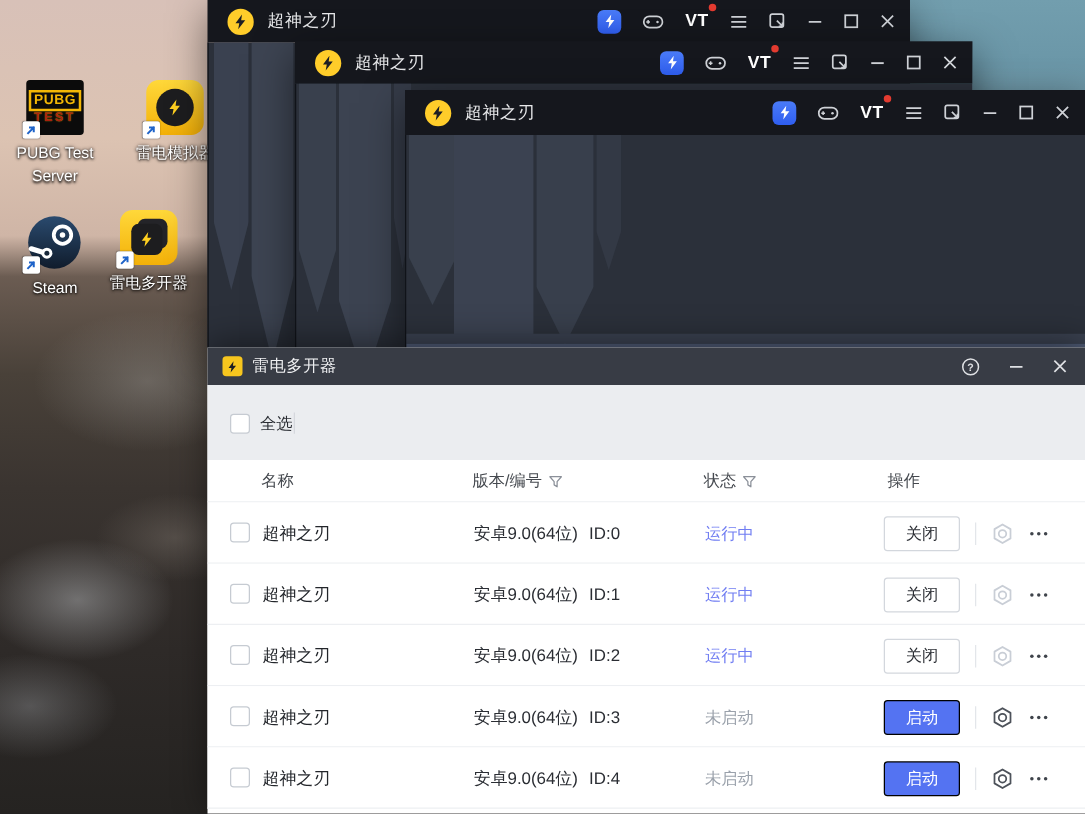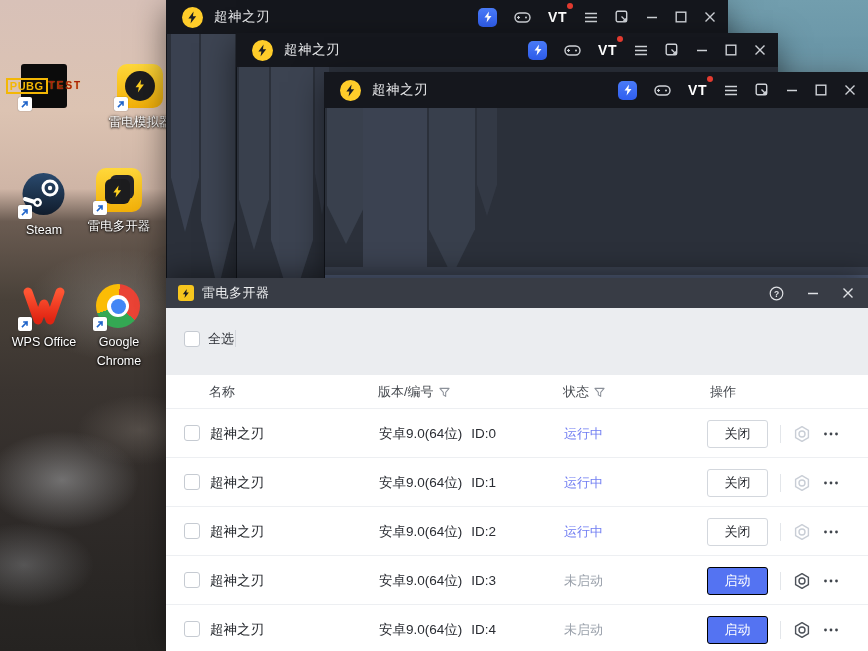--- a/index.html
+++ b/index.html
@@ -21,21 +21,21 @@
 
   
   .icon-cell { position:absolute; width:78px; text-align:center; }
   .icon-art { position:relative; width:46px; height:44px; margin:0 auto; }
   .icon-label { margin-top:5px; color:#fff; font-size:12.5px; line-height:1.55;
     text-shadow:0 1px 2px rgba(0,0,0,.95),0 0 3px rgba(0,0,0,.8); }
   .shortcut-badge { position:absolute; left:-3px; bottom:-3px; width:14px; height:14px;
     background:#fff; border-radius:2px; box-shadow:0 0 1px rgba(0,0,0,.6);
     display:flex; align-items:center; justify-content:center; }
   .pubg-art { width:46px; height:44px; background:#0b0b0b; border-radius:3px;
-    display:flex; align-items:center; justify-content:center; gap:1px; }
+    display:flex; flex-direction:column; align-items:center; justify-content:center; gap:1px; }
   .pubg-word { font-size:11px; font-weight:900; color:#f3b705; letter-spacing:.5px;
     border:2px solid #f3b705; padding:0 2px; line-height:1.15; }
   .pubg-test { font-size:10px; font-weight:900; color:#a8200f; letter-spacing:2px; line-height:1; text-shadow:0 0 1px #f3b705; }
   .ld-art { width:46px; height:44px; border-radius:10px; background:linear-gradient(180deg,#ffd83a,#f3b008);
     display:flex; align-items:center; justify-content:center; }
   .ld-circle { width:30px; height:30px; border-radius:50%; background:#1d1d1f;
     display:flex; align-items:center; justify-content:center; }
   .steam-art { width:45px; height:44px; }
   .multi-art { width:46px; height:44px; border-radius:10px; background:linear-gradient(180deg,#ffd83a,#f3b008); position:relative; }
   .multi-back { position:absolute; left:14px; top:7px; width:24px; height:24px; background:#242428; border-radius:6px; }
@@ -68,21 +68,21 @@
 
   
   #manager { position:absolute; left:166px; top:278px; width:702px; height:373px;
     background:#fff; box-shadow:0 -4px 26px rgba(0,0,0,.45); }
   .m-titlebar { height:30px; background:#383c45; display:flex; align-items:center; padding:0 10px 0 12px; }
   .m-logo { width:16px; height:16px; border-radius:3px; background:#f7c61e;
     display:flex; align-items:center; justify-content:center; margin-right:8px; flex:none; }
   .m-title { color:#eff0f2; font-size:13px; letter-spacing:.5px; }
   .m-icons { display:flex; align-items:center; gap:23px; padding-right:4px; }
 
-  .m-toolbar { position:relative; height:67px; background:#ebedf0; }
+  .m-toolbar { position:relative; height:60px; background:#ebedf0; }
   .cb { width:16px; height:16px; background:#fff; border:1px solid #c6cbd2; border-radius:3px; display:inline-block; }
   .t-selectall { position:absolute; left:18px; top:22px; display:flex; align-items:center; gap:8px;
     font-size:13px; color:#2b2e34; }
   .t-div { position:absolute; left:69px; top:22px; width:1px; height:17px; background:#d5d8dd; }
   .t-batch { position:absolute; left:82px; top:15px; height:30px; padding:0 14px;
     background:#fff; border:1px solid #d4d8de; border-radius:2px; font-size:13px; color:#2b2e34;
     display:flex; align-items:center; }
   .t-sort { position:absolute; left:428px; top:15px; width:106px; height:30px; background:#fff;
     border:1px solid #d4d8de; border-radius:2px; display:flex; align-items:center;
     padding:0 8px 0 10px; font-size:13px; color:#2b2e34; justify-content:space-between; }
@@ -128,20 +128,21 @@
       <div class="pubg-art">
         <span class="pubg-word">PUBG</span>
         <span class="pubg-test">TEST</span>
       </div>
       <span class="shortcut-badge">
         <svg width="10" height="10" viewBox="0 0 10 10">
             <path d="M2.5 7.5 L7 3 M7 3 H4 M7 3 V6" stroke="#1e63c9" stroke-width="1.6" fill="none" stroke-linecap="square"></path>
           </svg>
       </span>
     </div>
+    <div class="icon-label">PUBG Test Server</div>
   </div>
 
   <div class="icon-cell" style="left:80px; top:64px;margin-left:21px;">
     <div class="icon-art">
       <div class="ld-art">
         <div class="ld-circle">
           <svg width="14" height="14" viewBox="0 0 12 12">
               <path d="M7 0.5 L2.2 7 H5 L4.2 11.5 L9.4 4.8 H6.4 Z" fill="#ffd020"></path>
             </svg>
         </div>
@@ -192,51 +193,21 @@
       </div>
       <span class="shortcut-badge">
         <svg width="10" height="10" viewBox="0 0 10 10">
             <path d="M2.5 7.5 L7 3 M7 3 H4 M7 3 V6" stroke="#1e63c9" stroke-width="1.6" fill="none" stroke-linecap="square"></path>
           </svg>
       </span>
     </div>
     <div class="icon-label">雷电多开器</div>
   </div>
 
-  <div class="icon-cell" style="left:5px; top:284px;">
-    <div class="icon-art">
-      <svg width="46" height="44" viewBox="0 0 46 44">
-        <defs>
-            <linearGradient id="wpsg" x1="0" y1="0" x2="0" y2="1">
-          <stop offset="0" stop-color="#ff5533"></stop>
-              <stop offset="1" stop-color="#e02412"></stop>
-            </linearGradient>
-          </defs>
-        <path d="M7 8 L17 36 L23 20 L29 36 L39 8" fill="none" stroke="url(#wpsg)" stroke-width="9" stroke-linejoin="round" stroke-linecap="round"></path>
-      </svg>
-      <span class="shortcut-badge">
-        <svg width="10" height="10" viewBox="0 0 10 10">
-            <path d="M2.5 7.5 L7 3 M7 3 H4 M7 3 V6" stroke="#1e63c9" stroke-width="1.6" fill="none" stroke-linecap="square"></path>
-          </svg>
-      </span>
-    </div>
-    <div class="icon-label">WPS Office</div>
-  </div>
-
-  <div class="icon-cell" style="left:80px; top:284px;">
-    <div class="icon-art">
-      <div class="chrome-art"></div>
-      <span class="shortcut-badge">
-        <svg width="10" height="10" viewBox="0 0 10 10">
-            <path d="M2.5 7.5 L7 3 M7 3 H4 M7 3 V6" stroke="#1e63c9" stroke-width="1.6" fill="none" stroke-linecap="square"></path>
-          </svg>
-      </span>
-    </div>
-    <div class="icon-label">Google Chrome</div>
-  </div>
+
 
   <div class="gwin" style="left:166px; top:0; width:562px; height:279px;">
     <div class="g-titlebar">
       <span class="g-logo">
         <svg width="13" height="13" viewBox="0 0 12 12">
             <path d="M7 0.5 L2.2 7 H5 L4.2 11.5 L9.4 4.8 H6.4 Z" fill="#1c1e24"></path>
           </svg>
       </span>
       <span class="g-title">超神之刃</span>
       <span class="g-sp"></span>

